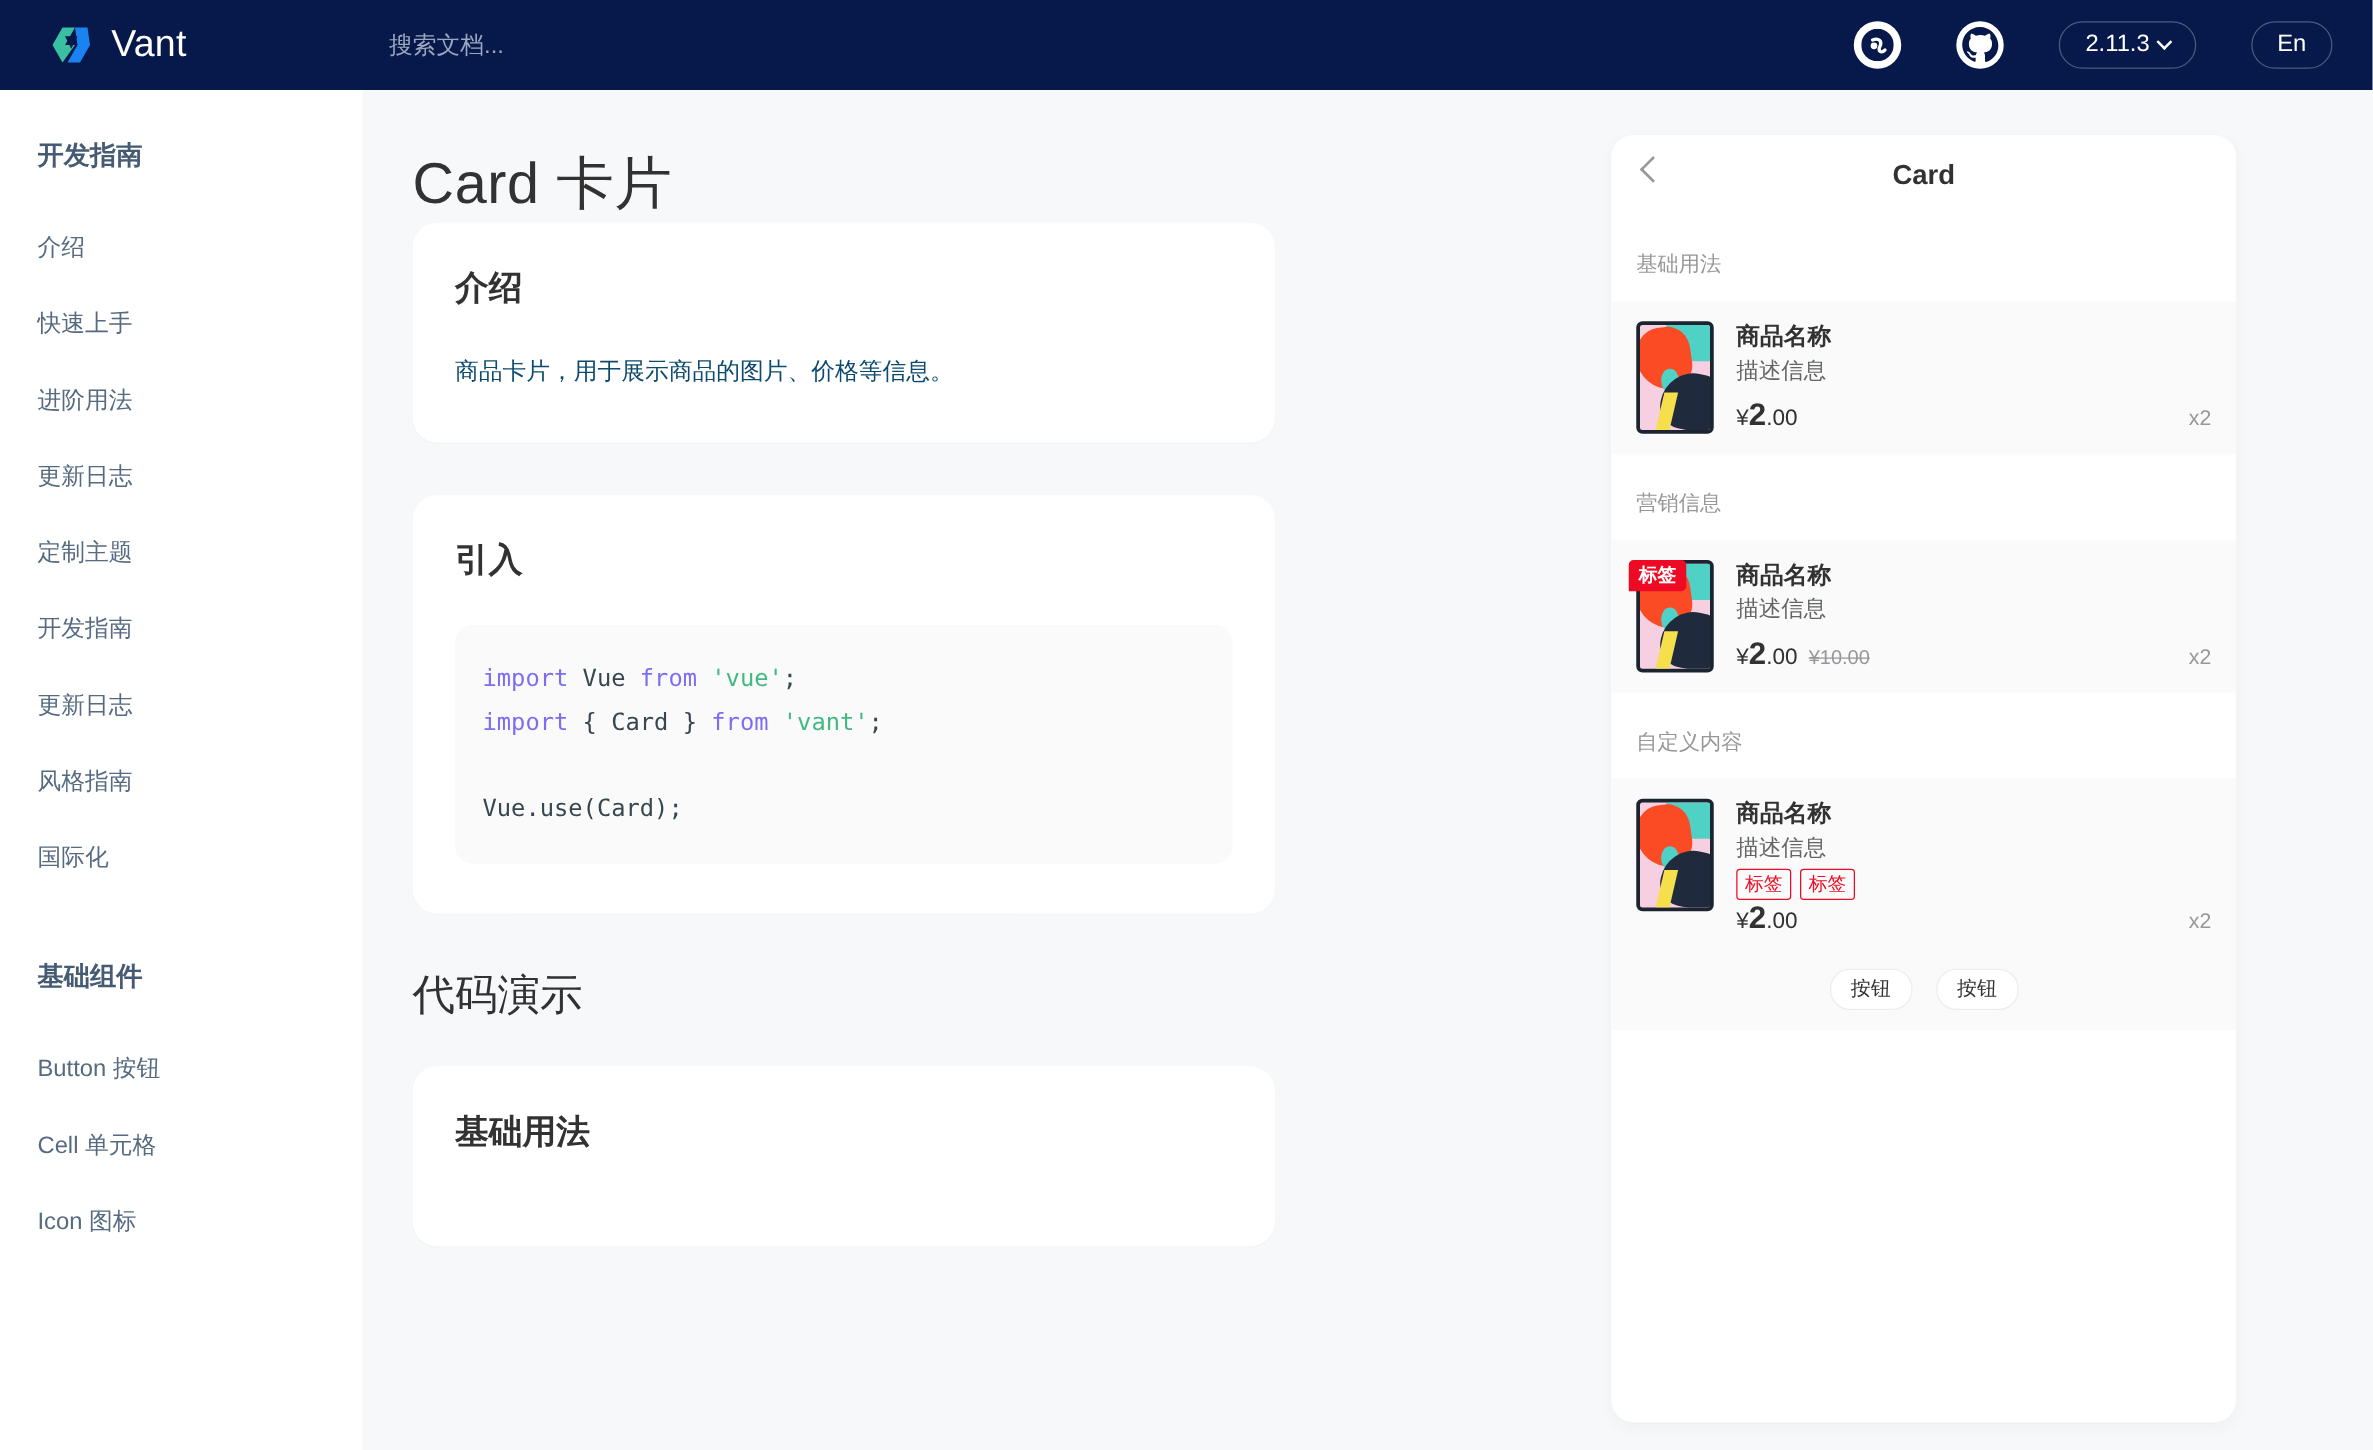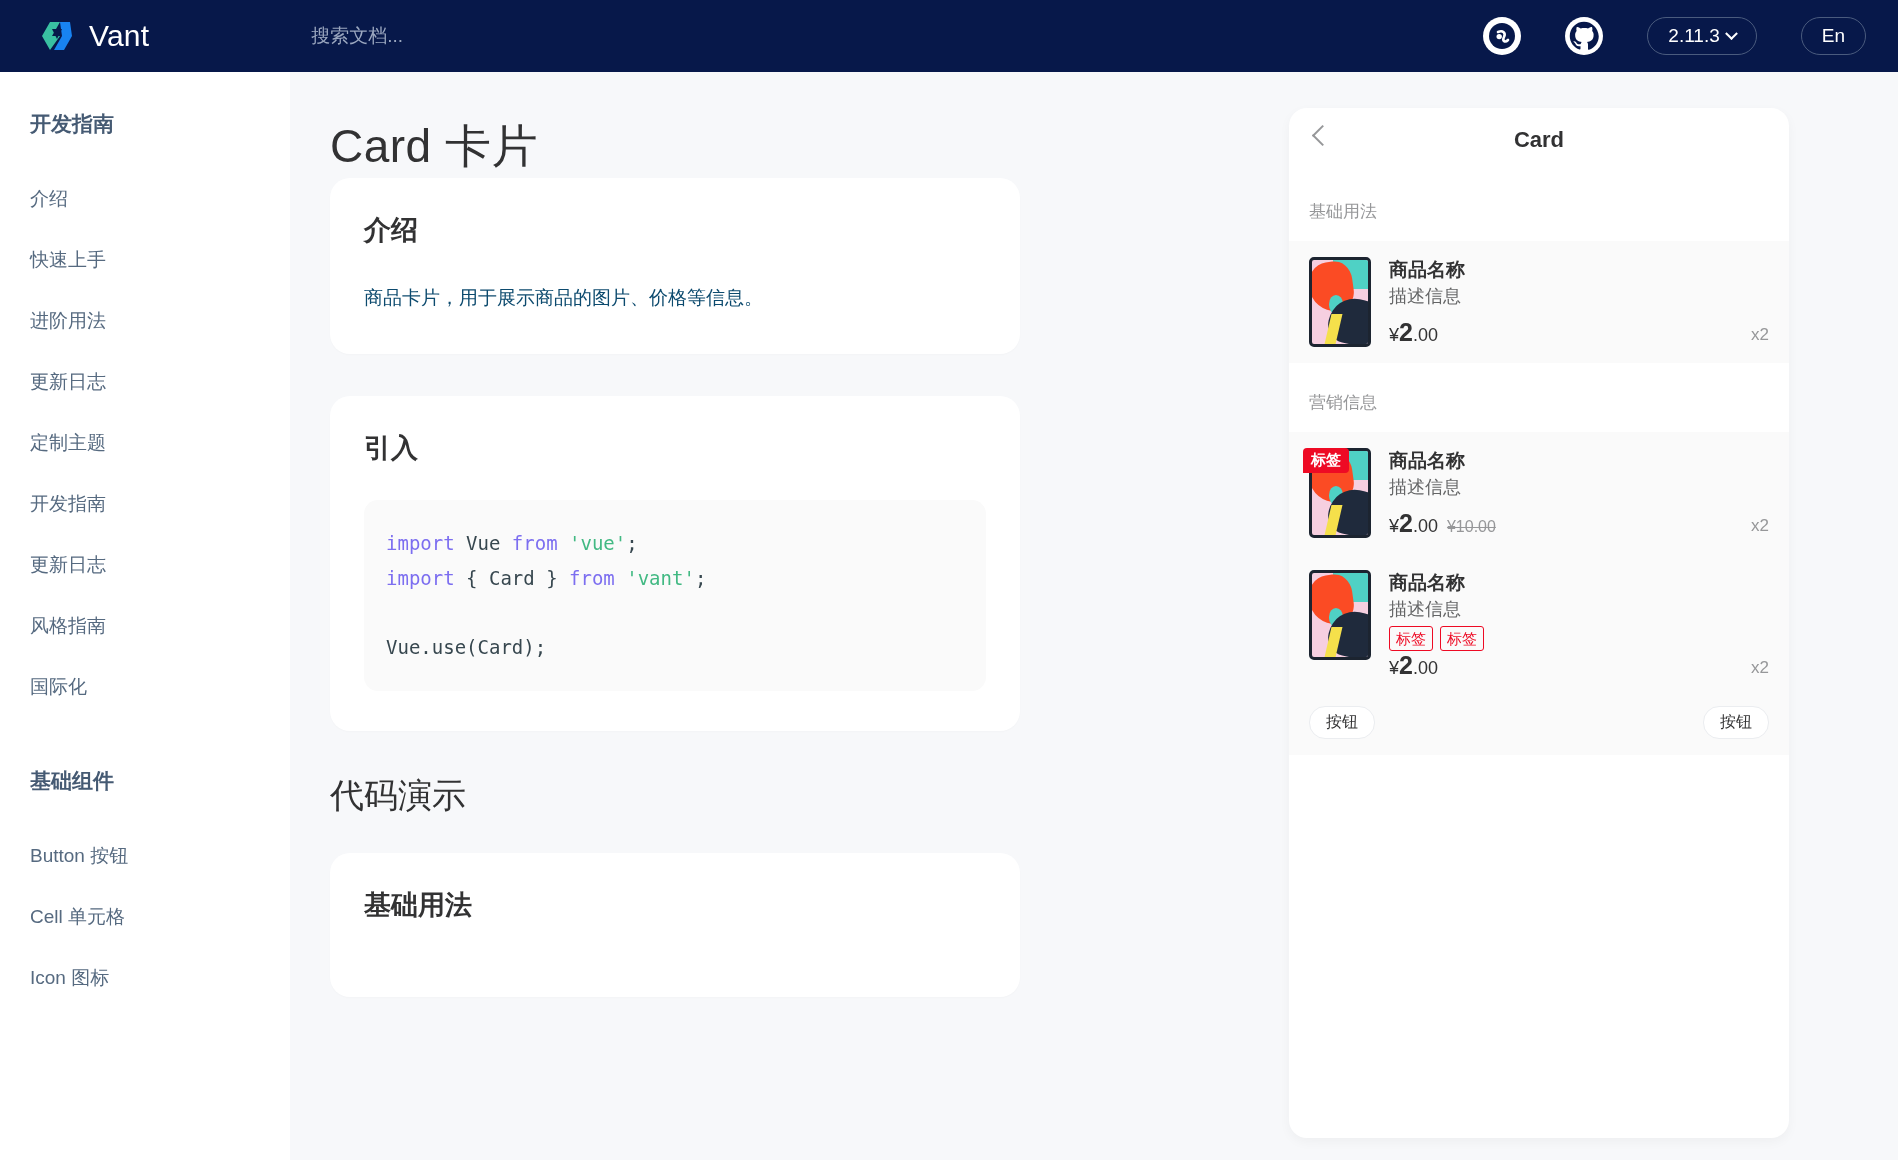--- a/index.html
+++ b/index.html
@@ -205,21 +205,21 @@
   .price-origin {
     font-size: 16px; color: #969799;
     text-decoration: line-through; margin-left: 9px;
   }
   .vcard-num {
     position: absolute; right: 20px;
     font-size: 17px; color: #969799;
   }
   .vcard-num.at-price { bottom: 18px; }
   .vcard-footer {
-    display: flex; justify-content: space-between; gap: 19px;
+    display: flex; justify-content: center; gap: 19px;
     padding: 10px 20px 16px 20px;
     background: #fafafa;
   }
   .mini-btn {
     border: 1px solid #ebedf0; border-radius: 16px;
     background: #fff; color: #323233;
     font-size: 16px; padding: 5px 16px;
     cursor: pointer;
   }
 </style>
@@ -351,20 +351,21 @@
         <div class="vcard-title">商品名称</div>
         <div class="vcard-desc">描述信息</div>
         <div class="vcard-price-row">
           <span class="price"><span>¥</span><span class="big">2</span><span>.00</span></span>
           <span class="price-origin">¥10.00</span>
         </div>
       </div>
       <span class="vcard-num at-price">x2</span>
     </div>
 
+    <div class="demo-block-title">自定义内容</div>
     <div class="vcard">
       <div class="thumb-wrap">
         <div class="thumb">
           <span class="art-a"></span>
           <span class="art-b"></span>
           <span class="art-e"></span>
           <span class="art-c"></span>
           <span class="art-d"></span>
         </div>
       </div>

